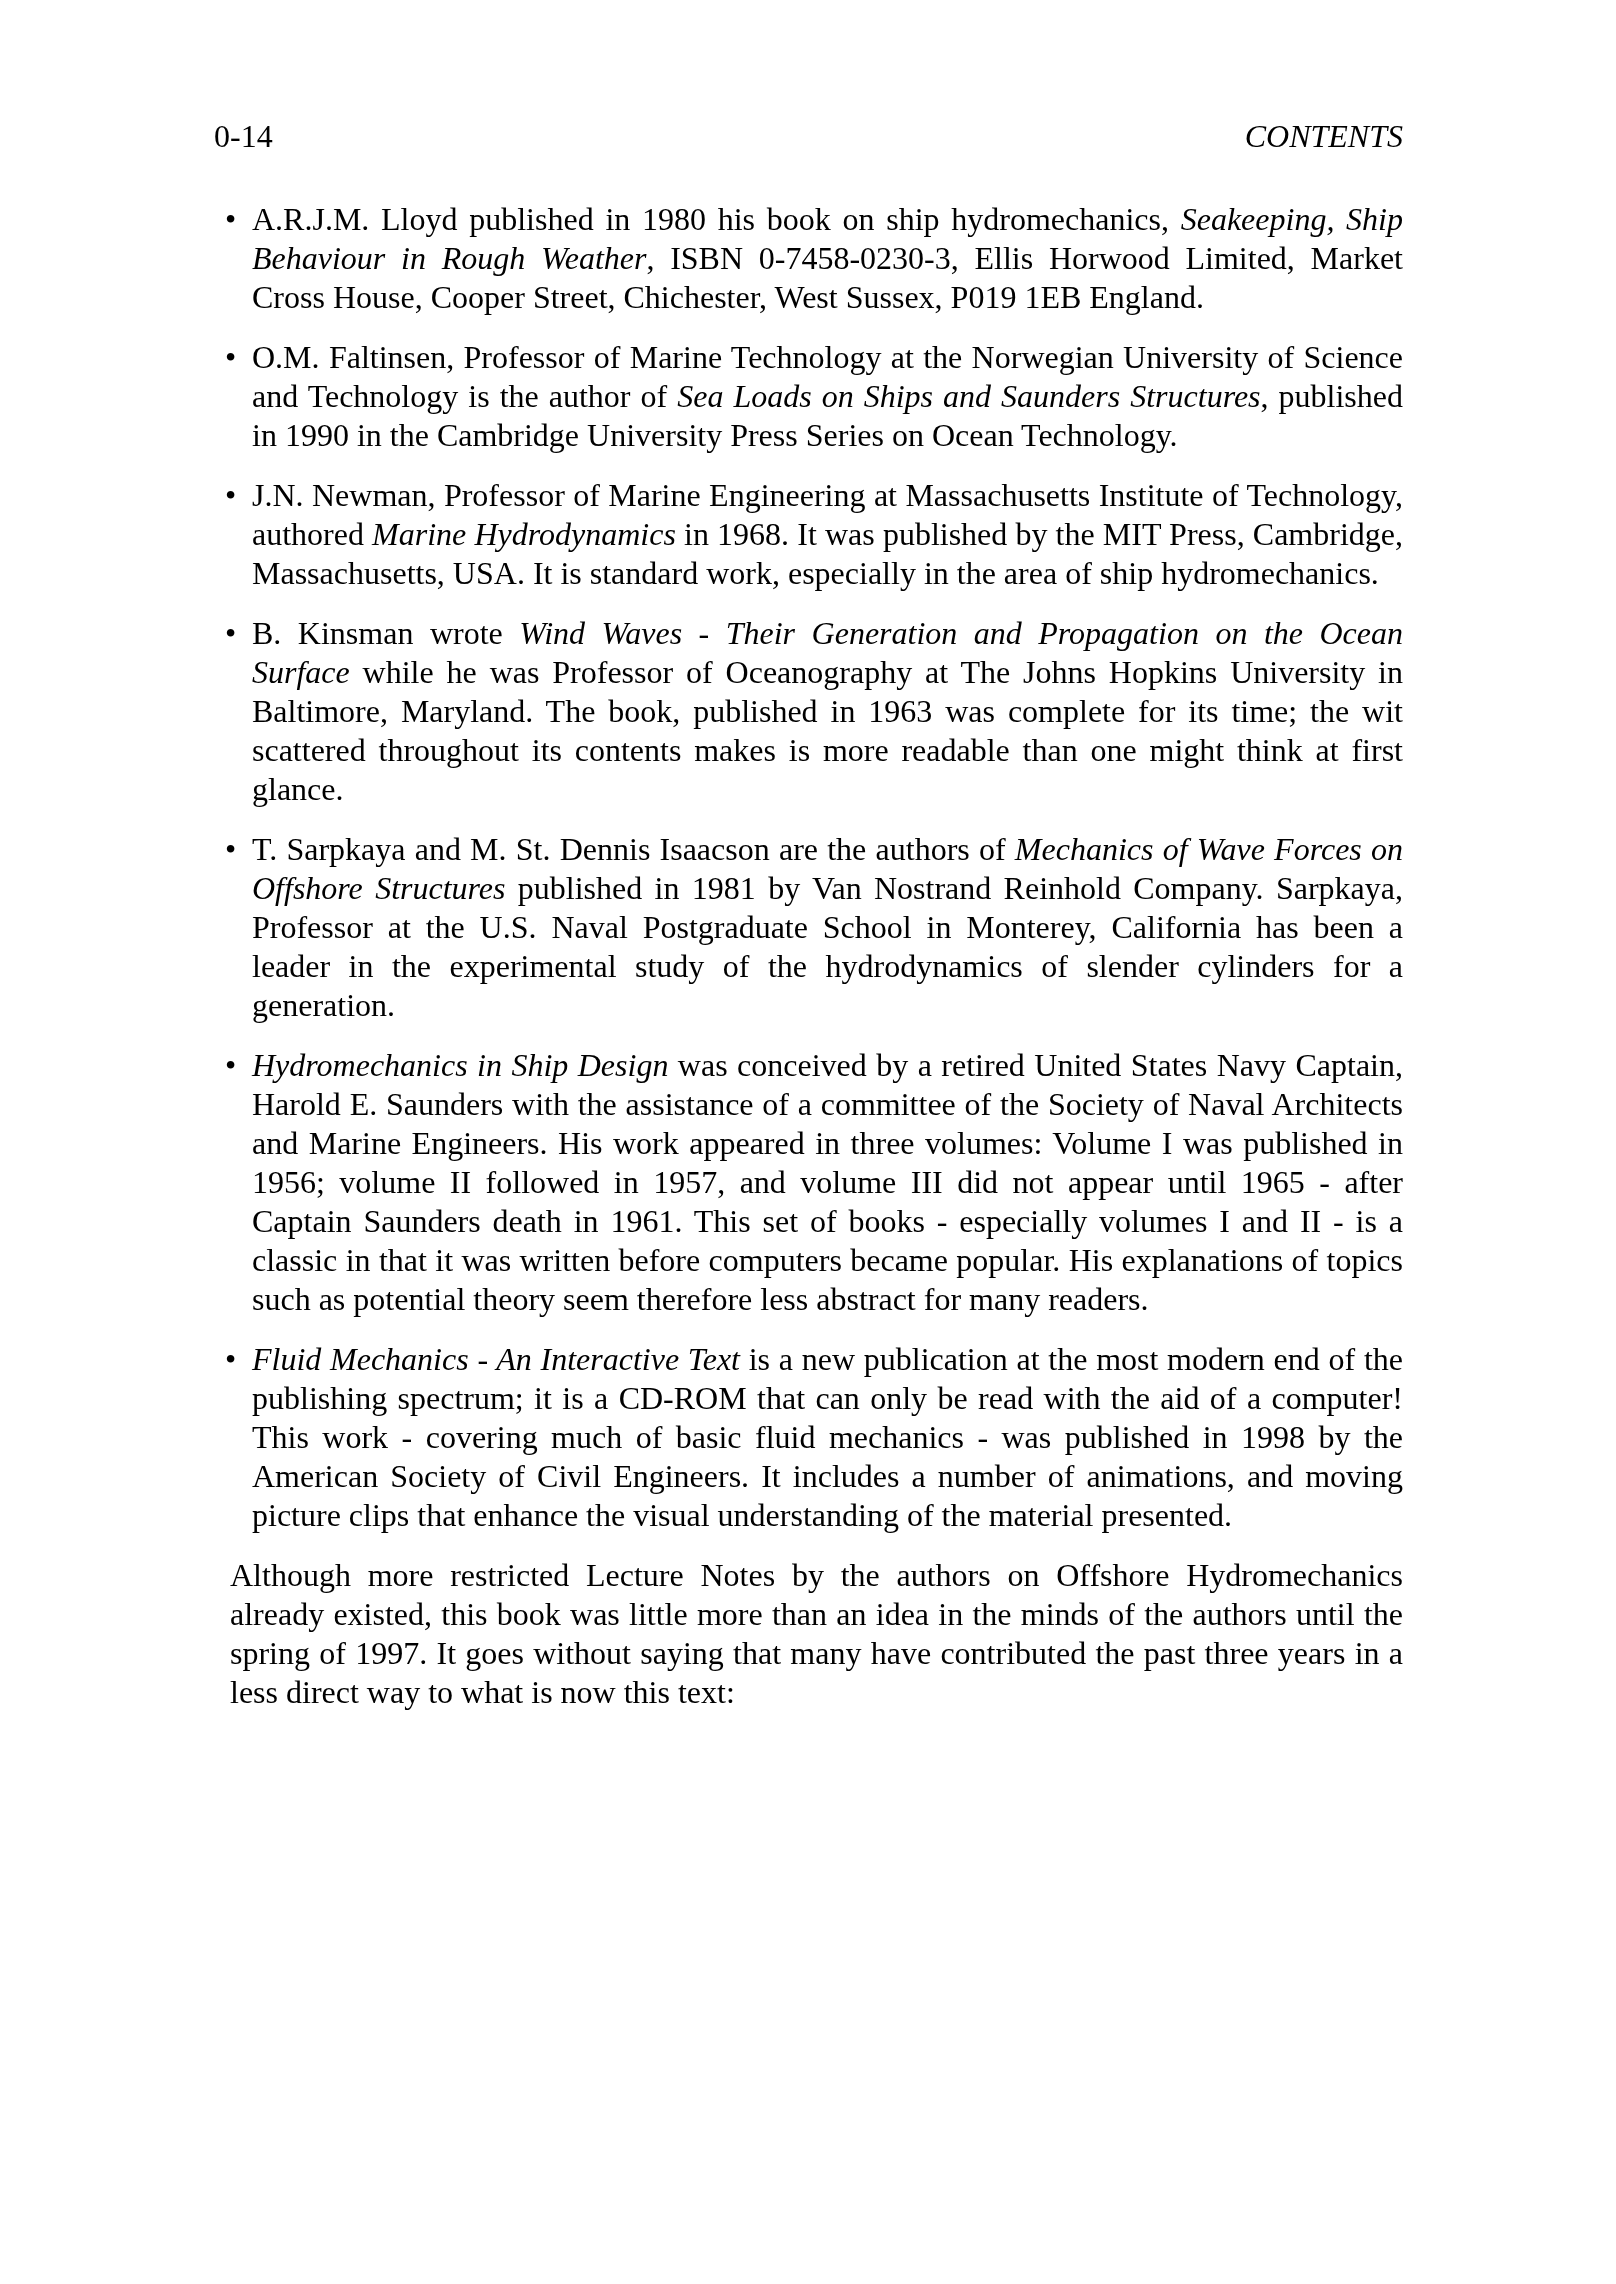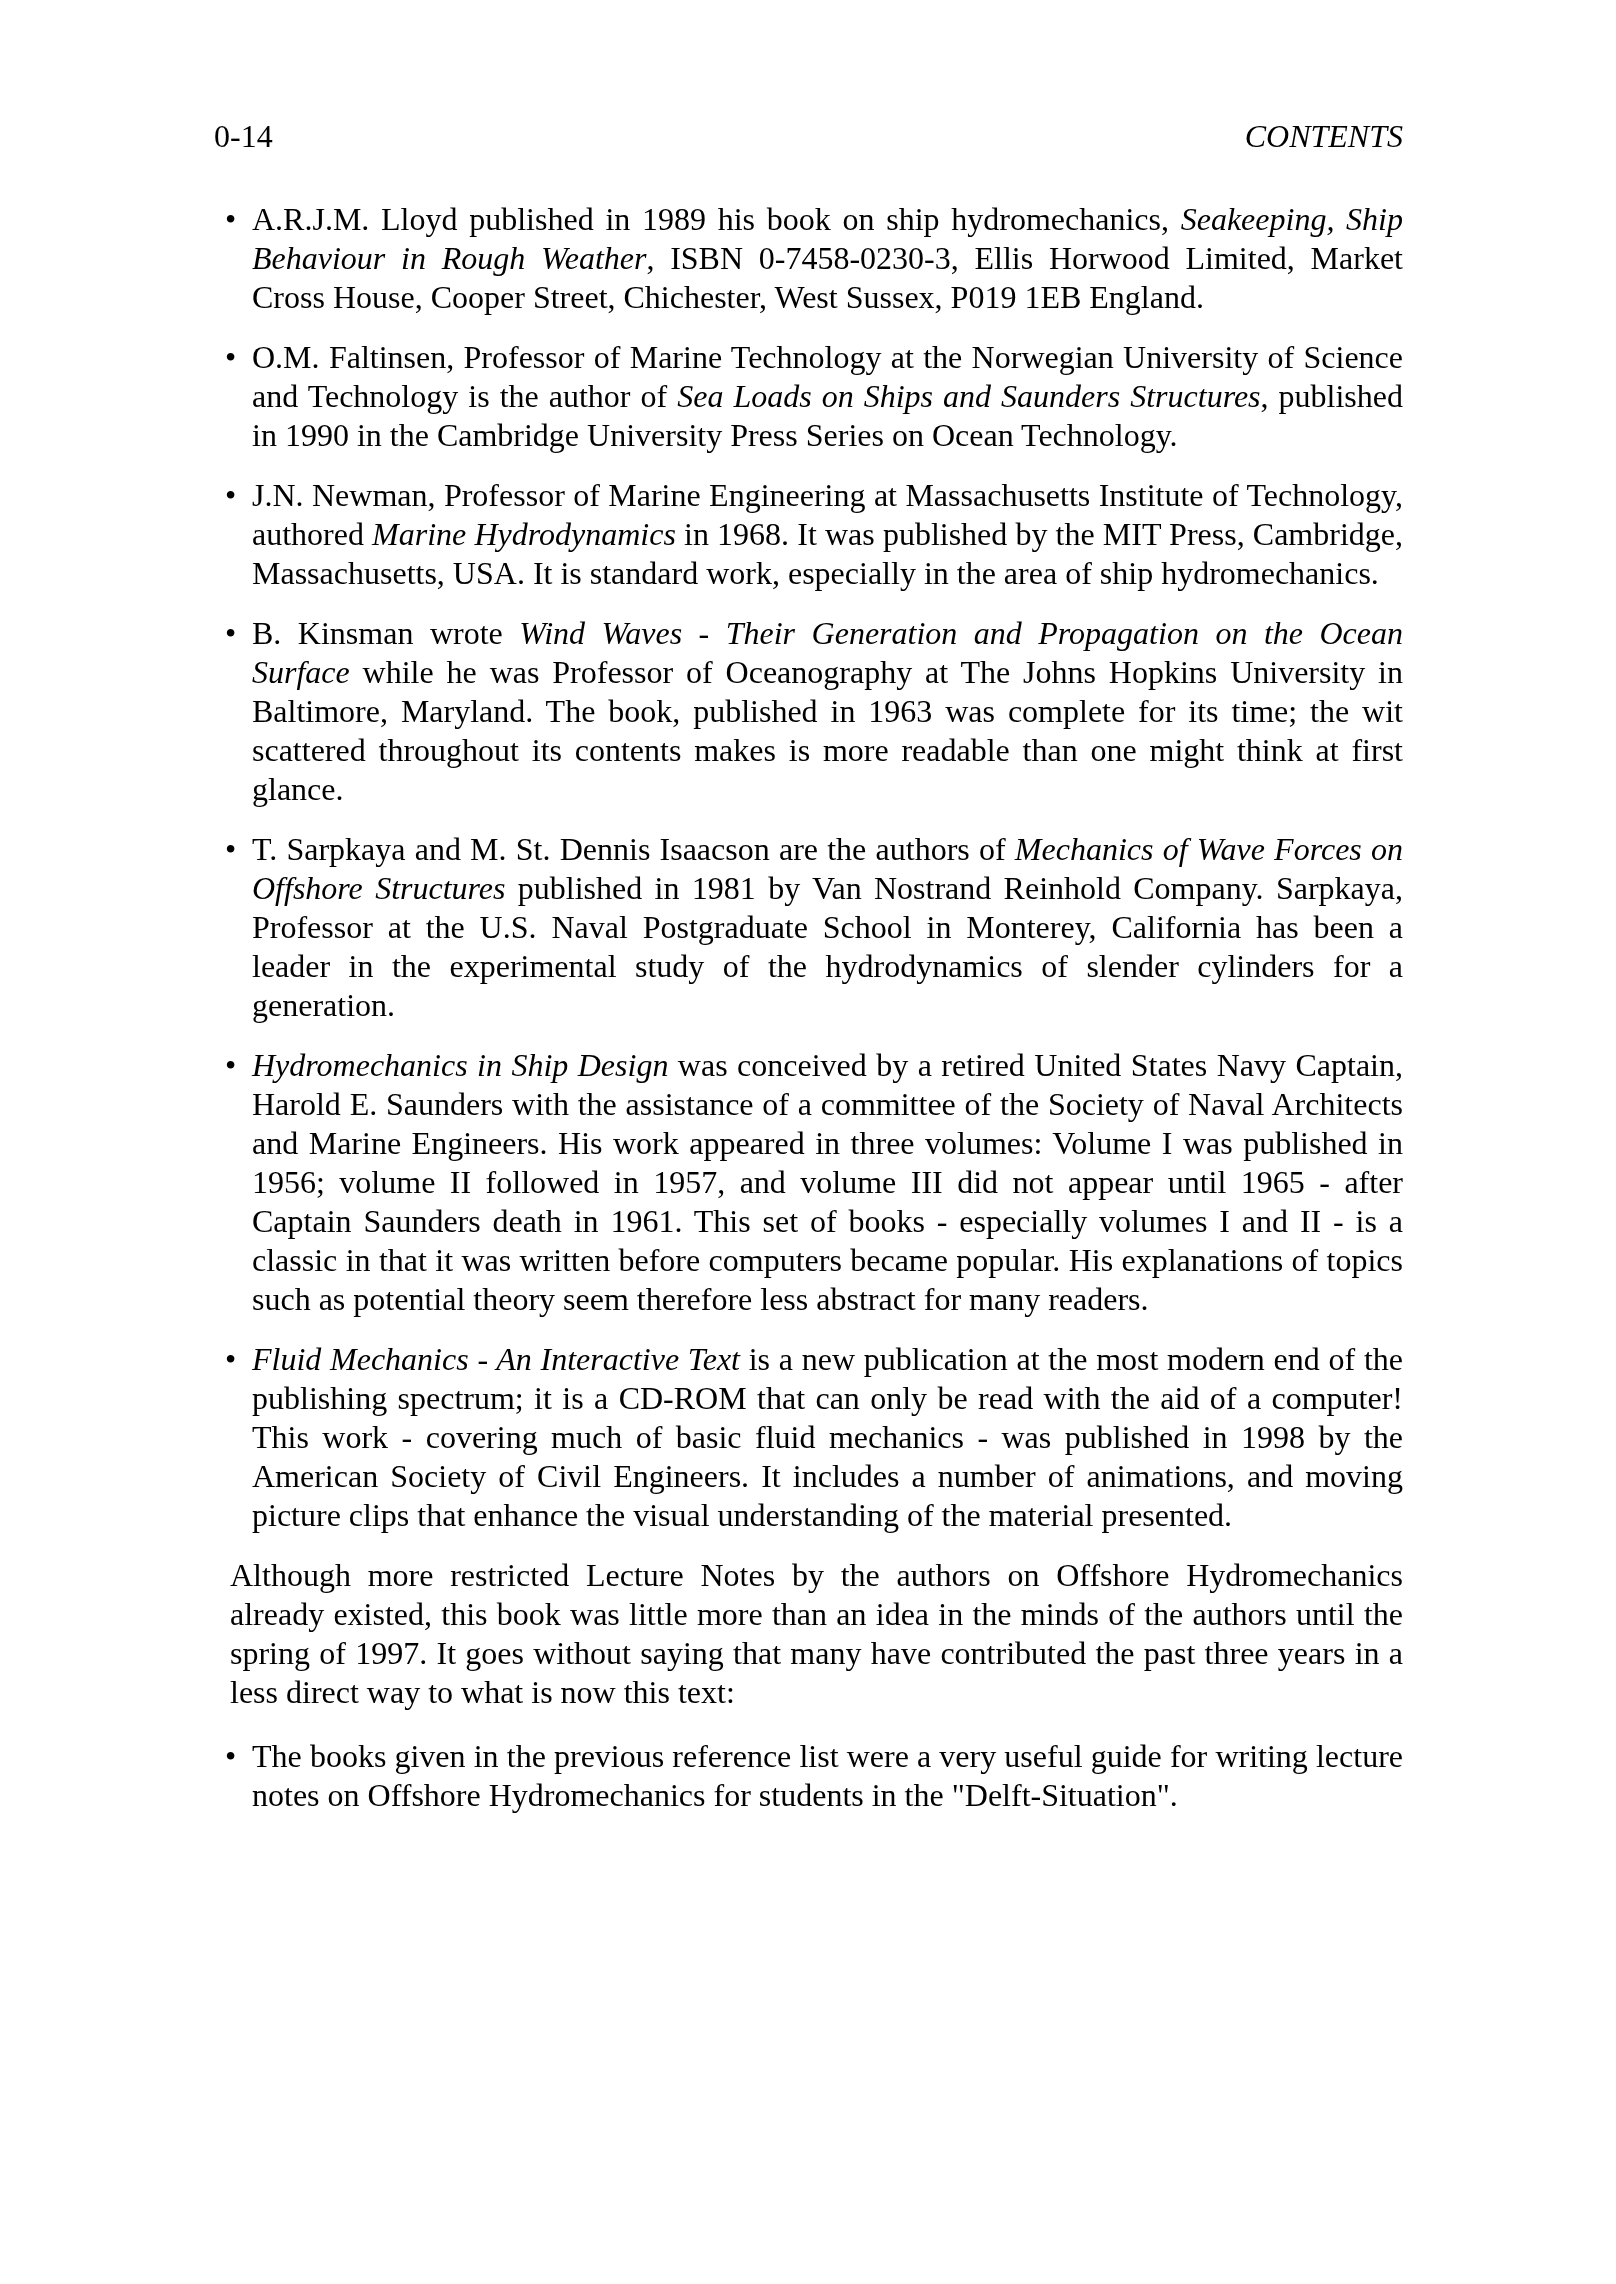--- a/index.html
+++ b/index.html
@@ -70,30 +70,27 @@
 <body>
 
 <div class="page">
 
   <header class="page-header">
     <span class="page-number">0-14</span>
     <span class="running-title">CONTENTS</span>
   </header>
 
   <ul class="ref-list">
-      <li><span>A.R.J.M. Lloyd published in 1989 his book on ship hydromechanics, </span><span class="em">Seakeeping, Ship Behaviour in Rough Weather</span><span>, ISBN 0-7458-0230-3, Ellis Horwood Limited, Market Cross House, Cooper Street, Chichester, West Sussex, P019 1EB England.</span></li>
+      <li><span>A.R.J.M. Lloyd published in 1980 his book on ship hydromechanics, </span><span class="em">Seakeeping, Ship Behaviour in Rough Weather</span><span>, ISBN 0-7458-0230-3, Ellis Horwood Limited, Market Cross House, Cooper Street, Chichester, West Sussex, P019 1EB England.</span></li>
       <li><span>O.M. Faltinsen, Professor of Marine Technology at the Norwegian University of Science and Technology is the author of </span><span class="em">Sea Loads on Ships and Saunders Structures</span><span>, published in 1990 in the Cambridge University Press Series on Ocean Technology.</span></li>
       <li><span>J.N. Newman, Professor of Marine Engineering at Massachusetts Institute of Technology, authored </span><span class="em">Marine Hydrodynamics</span><span> in 1968. It was published by the MIT Press, Cambridge, Massachusetts, USA. It is standard work, especially in the area of ship hydromechanics.</span></li>
       <li><span>B. Kinsman wrote </span><span class="em">Wind Waves - Their Generation and Propagation on the Ocean Surface</span><span> while he was Professor of Oceanography at The Johns Hopkins University in Baltimore, Maryland. The book, published in 1963 was complete for its time; the wit scattered throughout its contents makes is more readable than one might think at first glance.</span></li>
       <li><span>T. Sarpkaya and M. St.  Dennis Isaacson are the authors of </span><span class="em">Mechanics of Wave Forces on Offshore Structures</span><span> published in 1981 by Van Nostrand Reinhold Company. Sarpkaya, Professor at the U.S. Naval Postgraduate School in Monterey, California has been a leader in the experimental study of the hydrodynamics of slender cylinders for a generation.</span></li>
       <li><span class="em">Hydromechanics in Ship Design</span><span> was conceived by a retired United States Navy Captain, Harold E. Saunders with the assistance of a committee of the Society of Naval Architects and Marine Engineers. His work appeared in three volumes: Volume I was published in 1956; volume II followed in 1957, and volume III did not appear until 1965 - after Captain Saunders death in 1961. This set of books - especially volumes I and II - is a classic in that it was written before computers became popular. His explanations of topics such as potential theory seem therefore less abstract for many readers.</span></li>
       <li><span class="em">Fluid Mechanics - An Interactive Text</span><span> is a new publication at the most modern end of the publishing spectrum; it is a CD-ROM that can only be read with the aid of a computer! This work - covering much of basic fluid mechanics - was published in 1998 by the American Society of Civil Engineers. It includes a number of animations, and moving picture clips that enhance the visual understanding of the material presented.</span></li>
     </ul>
 
 
   <p class="ack-paragraph">Although more restricted Lecture Notes by the authors on Offshore Hydromechanics already existed, this book was little more than an idea in the minds of the authors until the spring of 1997. It goes without saying that many have contributed the past three years in a less direct way to what is now this text:</p>
 
-  <ul class="ref-list ack-list">
-      <li><span>The books given in the previous reference list were a very useful guide for writing lecture notes on Offshore Hydromechanics for students in the "Delft-Situation".</span></li>
-    </ul>
 
 </div>
 
 
 </body></html>

